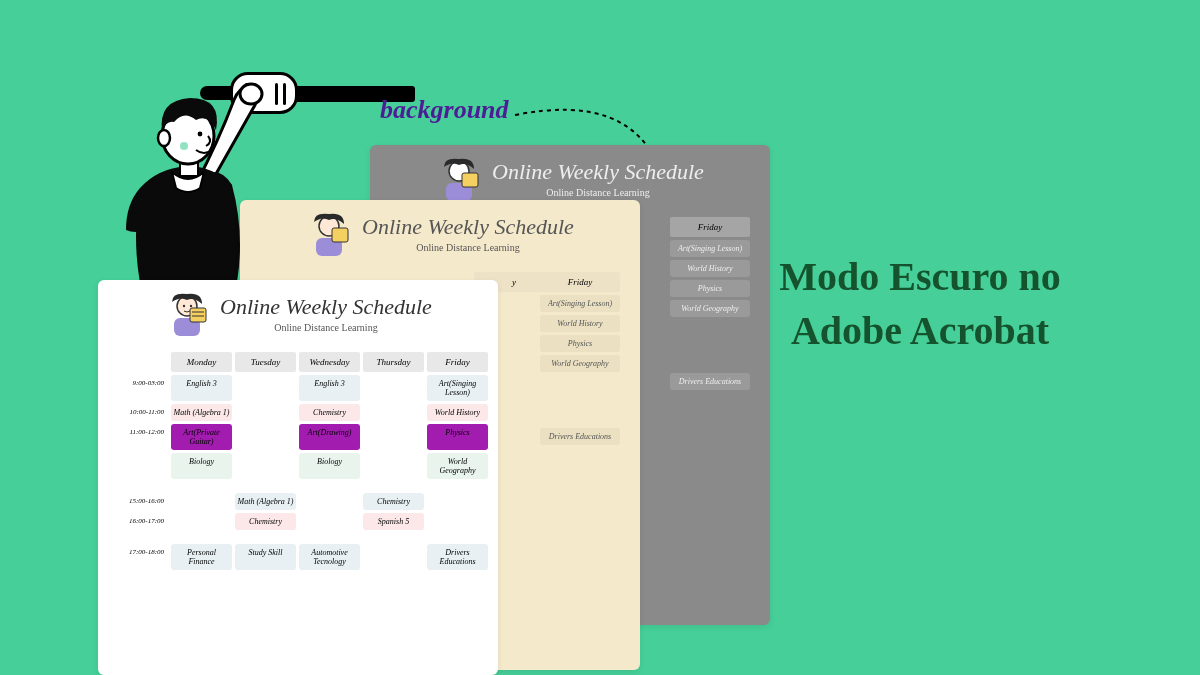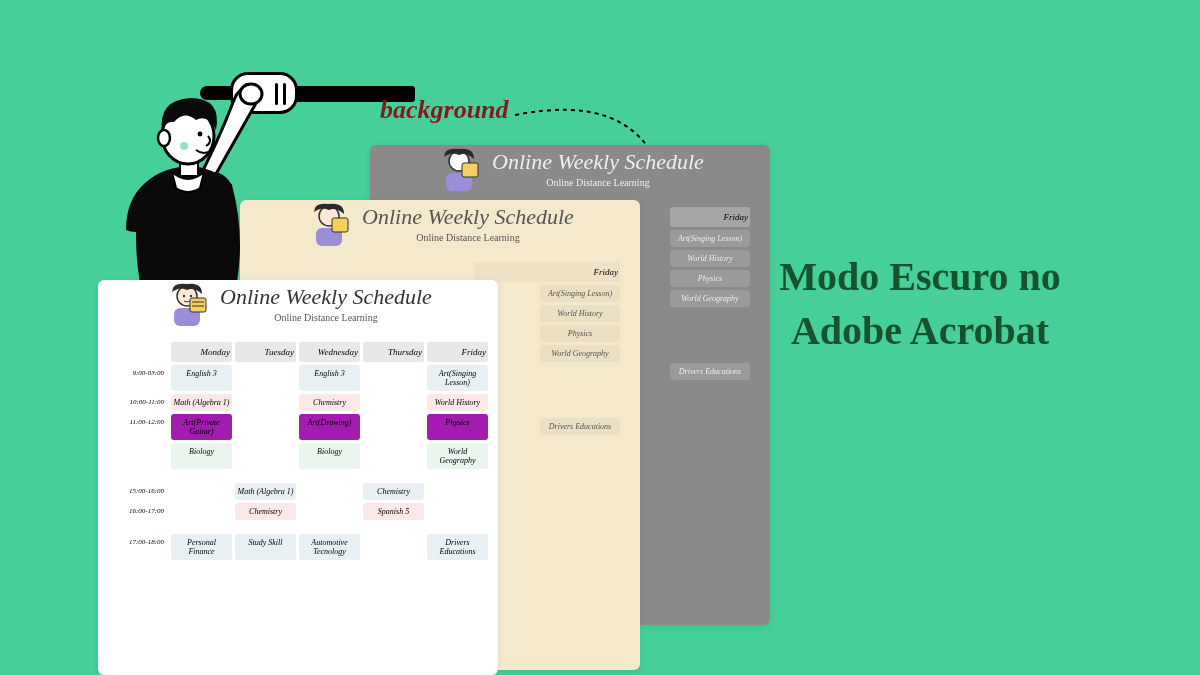--- a/index.html
+++ b/index.html
@@ -22,21 +22,21 @@
     color: #14532d;
     line-height: 1.35;
   }
   .annotation {
     position: absolute;
     left: 380px;
     top: 95px;
     font-family: cursive;
     font-style: italic;
     font-size: 26px;
-    color: #7f1d1d;
+    color: #4c1d95;
     font-weight: 600;
   }
   .arrow {
     position: absolute;
     left: 510px;
     top: 100px;
     width: 170px;
     height: 140px;
   }
   .card {
@@ -64,37 +64,37 @@
     font-size: 10px;
     text-align: center;
     color: #555;
     margin-top: 2px;
   }
   .card-header {
     display: flex;
     align-items: center;
     justify-content: center;
     gap: 10px;
-    padding: 0 10px 10px;
+    padding: 10px 10px 10px;
   }
   .avatar {
     width: 46px;
     height: 46px;
     flex-shrink: 0;
   }
   .grid {
     display: grid;
     grid-template-columns: 60px repeat(5, 1fr);
     gap: 3px;
     padding: 6px 10px;
     font-size: 8px;
   }
   .hcell {
     background: #e8e8e8;
-    text-align: right;
+    text-align: center;
     padding: 5px 2px;
     font-family: cursive;
     font-style: italic;
     font-size: 9px;
     border-radius: 2px;
   }
   .card.dark .hcell { background: #a5a5a5; }
   .card.cream .hcell { background: #ede2c5; }
   .hcell.sel { background: #d8d0a8; }
   .cell {

